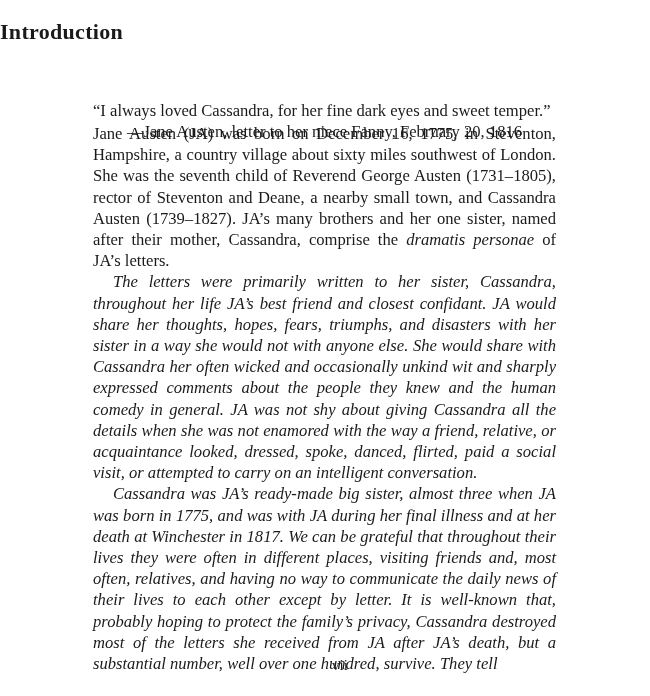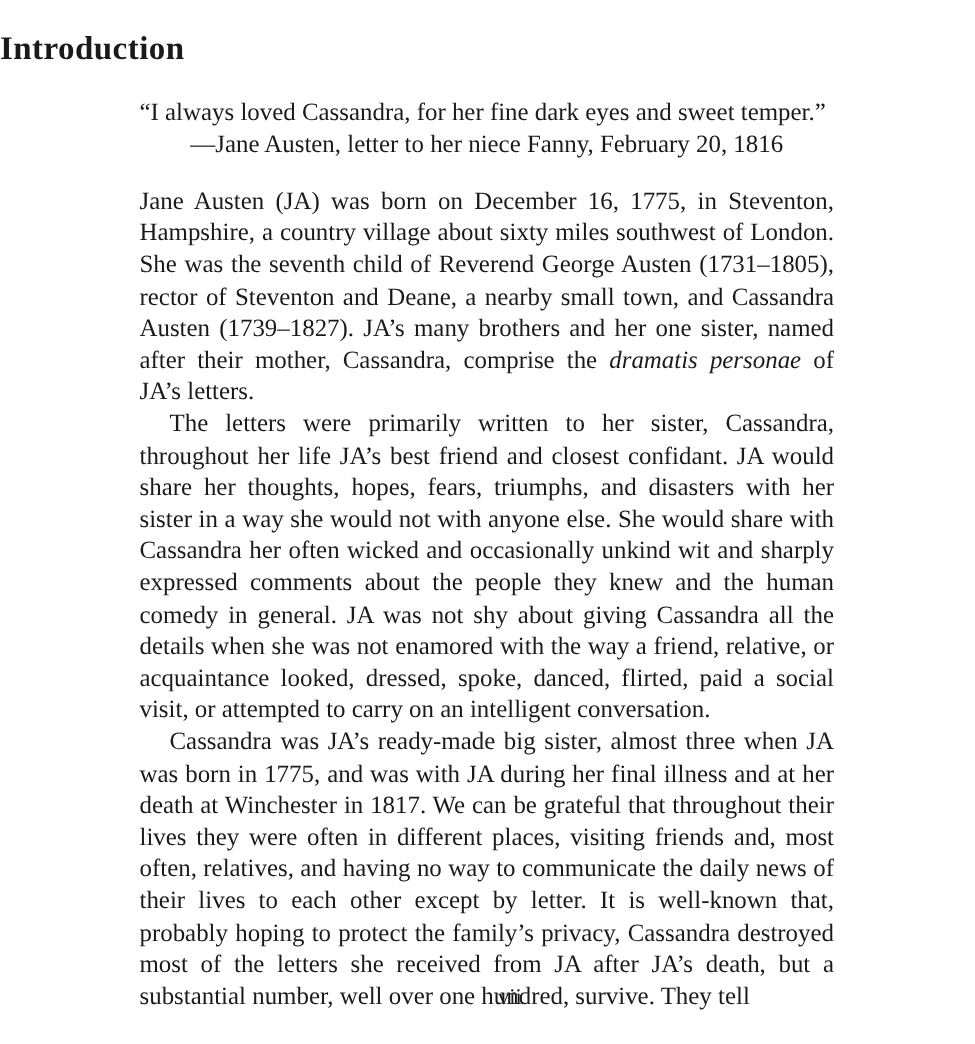--- a/index.html
+++ b/index.html
@@ -1,25 +1,25 @@
 <!DOCTYPE html>
 <html><head>
 <meta charset="utf-8">
 <style>
   html, body { margin: 0; padding: 0; background: #ffffff; }
   body { width: 650px; height: 696px; position: relative; overflow: hidden;
          font-family: "Liberation Serif", "DejaVu Serif", serif; color: #1a1a1a; }
   .title { position: absolute; top: 4px; left: 0; width: 650px; 
            font-size: 22px; font-weight: bold; letter-spacing: 0.3px; }
   .epigraph { position: absolute; top: 64px; left: 93px; width: 463px; font-size: 16.6px; line-height: 21px; }
-  .epigraph .quote { text-align: left; }
+  .epigraph .quote { text-align: left; margin-top: 36px; }
   .epigraph .attrib { text-align: center; }
   .body-text { position: absolute; top: 123px; left: 93px; width: 463px; font-size: 16.6px; line-height: 21.2px; }
   .body-text p { margin: 0; text-align: justify; }
-  .body-text p.indent { text-indent: 20px; }
+  .body-text p.indent { text-indent: 20px; font-style: italic; }
   .body-text em { font-style: italic; }
   .folio { position: absolute; top: 657px; left: 16px; width: 648px; text-align: center; font-size: 15px; }
 </style>
 </head>
 <body>
 
 <h1 class="title">Introduction</h1>
 
 <div class="epigraph">
   <div class="quote">“I always loved Cassandra, for her fine dark eyes and sweet temper.”</div>

